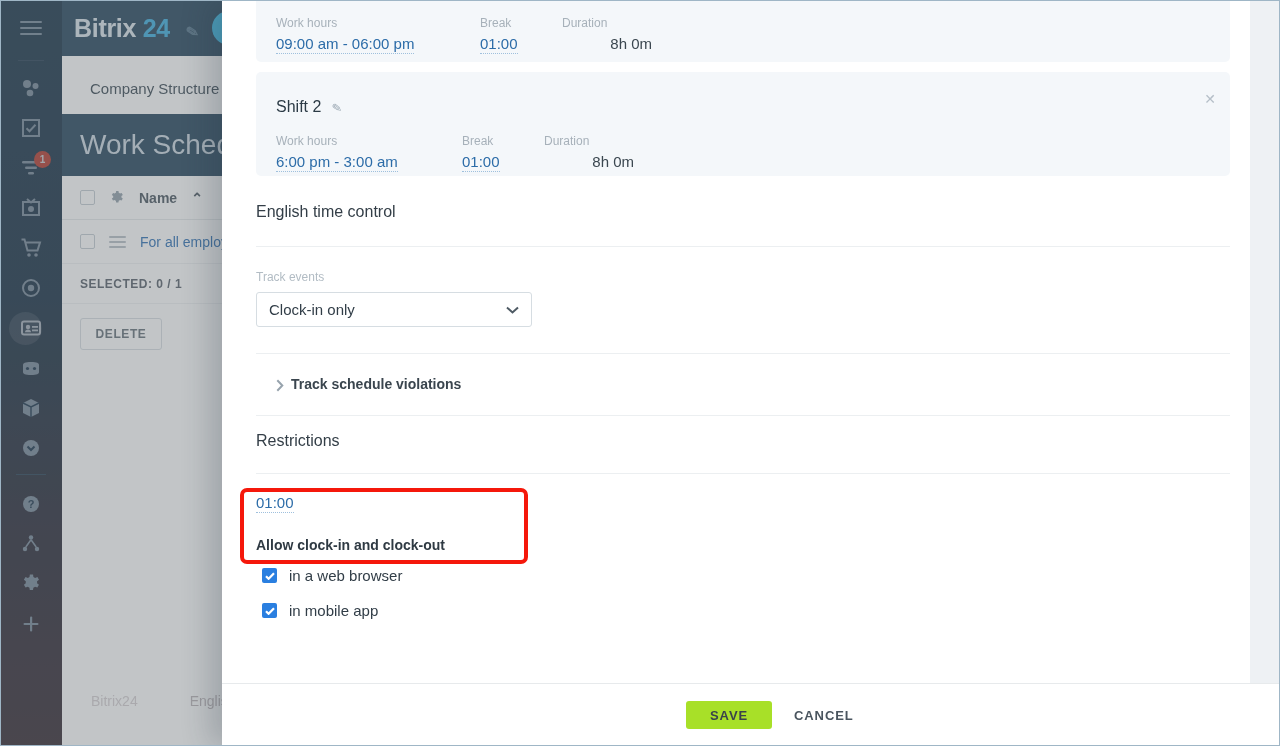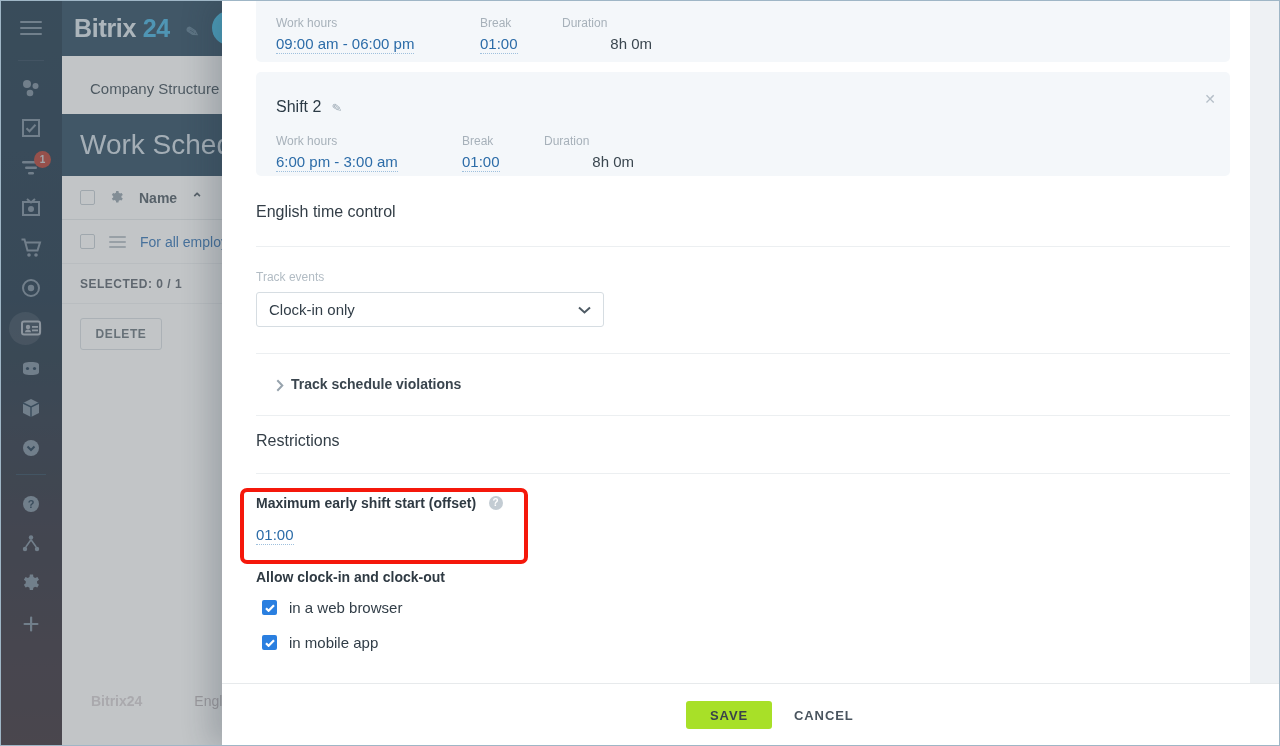--- a/index.html
+++ b/index.html
@@ -95,21 +95,21 @@
     margin:14px 0 0 18px; width:82px; height:32px; border:1px solid #d5dbe0; border-radius:3px;
     display:flex; align-items:center; justify-content:center; font-size:12px; color:#5a6670;
     letter-spacing:0.6px; font-weight:bold;
   }
   .bg-footer {
     position:absolute; left:62px; bottom:0; width:1218px; height:90px; background:transparent;
     display:flex; align-items:center; padding-left:8px; gap:10px;
   }
   .bg-fbtn {
     border:1px solid rgba(255,255,255,0.22); border-radius:5px; padding:10px 20px;
-    color:#d3cdd0; font-size:14px; font-weight:bold;
+    color:#d3cdd0; font-size:14px; font-weight:normal;
   }
   .bg-fbtn.plain { font-weight:normal; color:#b9b1b5; }
 
   
   .dim {
     position:absolute; left:0; top:0; width:222px; height:746px;
     background:rgba(120,126,130,0.45);
     pointer-events:none;
   }
   .dim-left-strip {
@@ -156,21 +156,21 @@
   .add-shift {
     margin-top:18px; font-size:14px; color:#2c6ca8; display:inline-block;
     border-bottom:1px dotted #9fc0dd; padding-bottom:1px;
   }
 
   .section-title { font-size:16px; color:#333e47; }
   .hr { height:1px; background:#eceff1; width:974px; }
 
   .field-caption { font-size:12px; color:#b2bcc4; }
   .select-box {
-    width:348px; height:35px; border:1px solid #d6dde2; border-radius:3px; background:#fff;
+    width:276px; height:35px; border:1px solid #d6dde2; border-radius:3px; background:#fff;
     display:flex; align-items:center; justify-content:space-between; padding:0 12px;
     font-size:15px; color:#313d47;
   }
   .chev-dn { width:13px; height:8px; fill:none; stroke:#4e5a64; stroke-width:2; }
 
   .collapse-row { display:flex; align-items:flex-end; gap:7px; }
   .chev-rt { width:8px; height:13px; fill:none; stroke:#97a3ad; stroke-width:2; }
   .collapse-label { font-size:14px; font-weight:bold; color:#3a454e; }
 
   .hl-box {
@@ -471,24 +471,20 @@
           </svg>
         <span class="collapse-label">Track schedule violations</span>
       </div>
 
       <div class="hr" style="margin-top:23px;"></div>
 
       <div style="margin-top:16px;" class="section-title">Restrictions</div>
       <div class="hr" style="margin-top:23px;"></div>
 
       <div style="margin-top:20px;">
-        <div>
-          <span class="lbl-bold">Maximum early shift start (offset)</span>
-          <span class="help-ic">?</span>
-        </div>
         <div style="margin-top:14px;">
           <span class="time-link">01:00</span>
         </div>
       </div>
 
       <div style="margin-top:24px;" class="lbl-bold">Allow clock-in and clock-out</div>
 
       <div class="chk-row" style="margin-left:6px;">
         <span class="chk">
           <svg viewBox="0 0 10 8">

